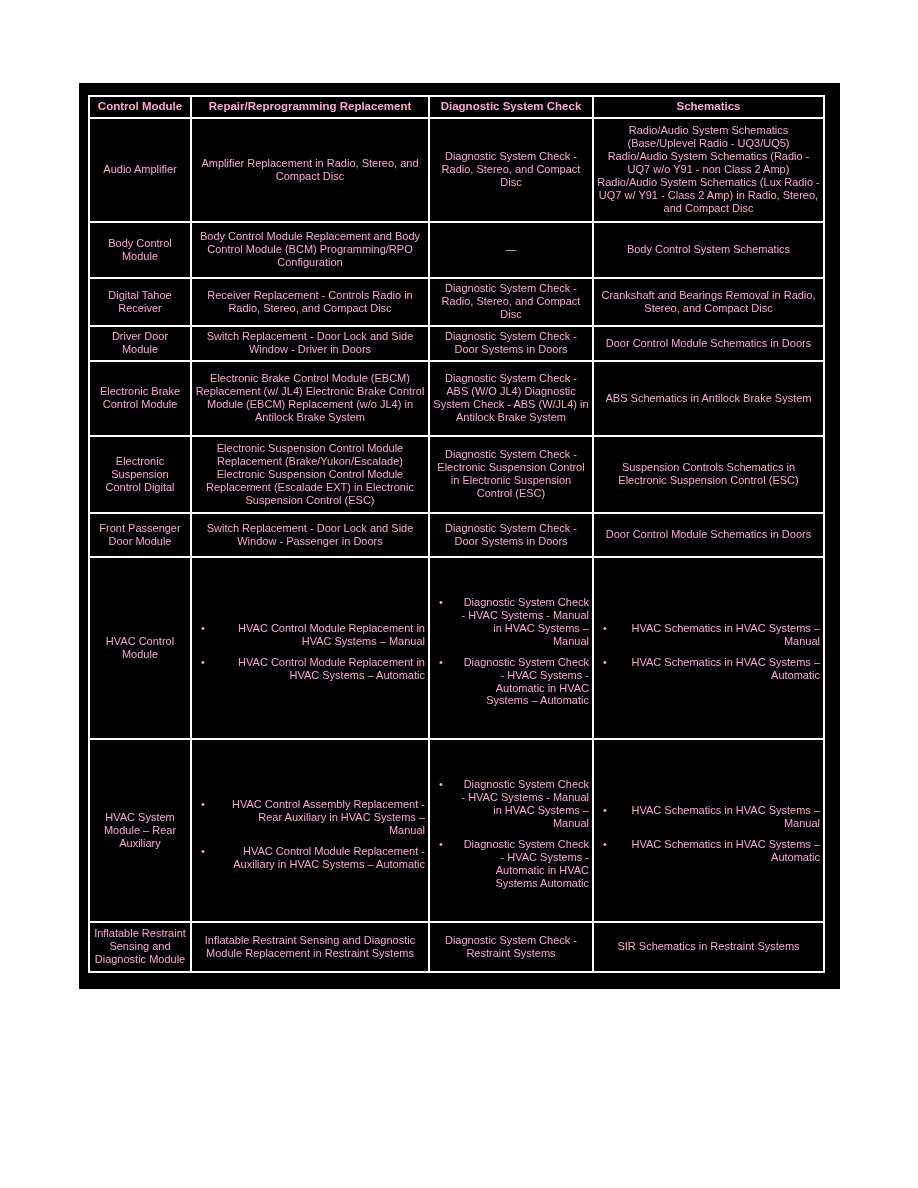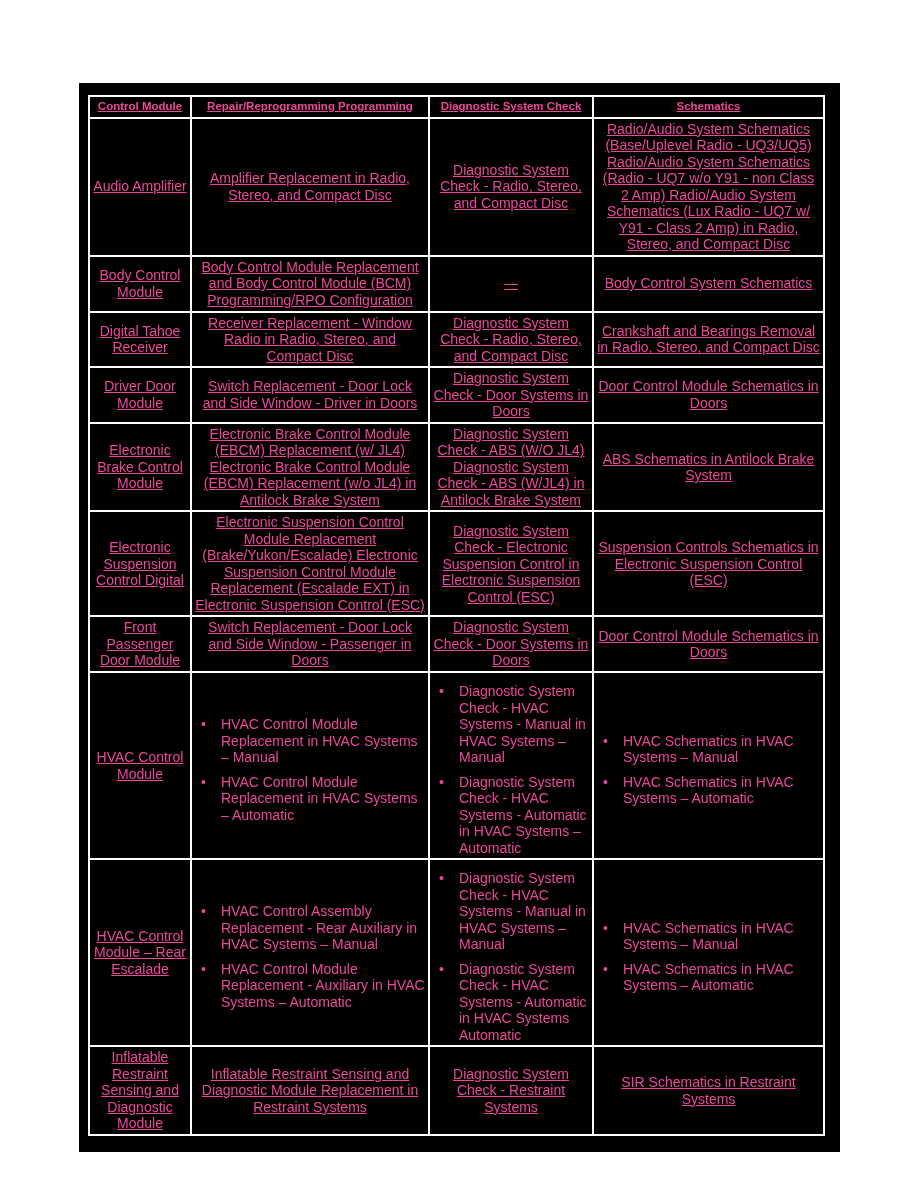--- a/index.html
+++ b/index.html
@@ -16,27 +16,26 @@
     top: 83px;
     width: 735px;
     background: #000000;
     padding: 12px 17px 16px 9px;
   }
   table.cm-table {
     border-collapse: collapse;
     table-layout: fixed;
     width: 735px;
     background: #000000;
-    color: #ec4899;
-    text-decoration: underline;
+    color: #f9a8d4;
   }
   table.cm-table th,
   table.cm-table td {
     border: 2px solid #ffffff;
-    font-size: 14px;
+    font-size: 11px;
     line-height: 1.18;
     text-align: center;
     vertical-align: middle;
     padding: 2px 3px;
     overflow: hidden;
     word-wrap: break-word;
   }
   table.cm-table th {
     font-size: 11.5px;
     font-weight: bold;
@@ -55,20 +54,21 @@
     list-style: none;
     margin: 0;
     padding: 0;
     text-align: left;
     display: inline-block;
   }
   ul.bullets li {
     position: relative;
     padding-left: 26px;
     margin: 8px 0 3px 0;
+    text-align: right;
   }
   ul.bullets li:last-child { margin-bottom: 0; }
   ul.bullets li::before {
     content: "\2022";
     position: absolute;
     left: 6px;
     top: 0;
   }
   td.bullet-cell-repair { padding-left: 40px; text-align: left; }
   td.bullet-cell-diag   { padding-left: 10px; text-align: left; }
@@ -81,42 +81,42 @@
   <table class="cm-table">
     <colgroup>
       <col style="width:102px">
       <col style="width:238px">
       <col style="width:164px">
       <col style="width:231px">
     </colgroup>
     <tbody>
         <tr style="height:20px">
       <th>Control Module</th>
-      <th>Repair/Reprogramming Programming</th>
+      <th>Repair/Reprogramming Replacement</th>
       <th>Diagnostic System Check</th>
       <th>Schematics</th>
     </tr>
 
     <tr style="height:104px">
       <td class="module-cell">Audio Amplifier</td>
       <td>Amplifier Replacement in Radio, Stereo, and Compact Disc</td>
       <td>Diagnostic System Check - Radio, Stereo, and Compact Disc</td>
       <td>Radio/Audio System Schematics (Base/Uplevel Radio - UQ3/UQ5) Radio/Audio System Schematics (Radio - UQ7 w/o Y91 - non Class 2 Amp) Radio/Audio System Schematics (Lux Radio - UQ7 w/ Y91 - Class 2 Amp) in Radio, Stereo, and Compact Disc</td>
     </tr>
 
     <tr style="height:56px">
       <td class="module-cell">Body Control Module</td>
       <td>Body Control Module Replacement and Body Control Module (BCM) Programming/RPO Configuration</td>
       <td>—</td>
       <td>Body Control System Schematics</td>
     </tr>
 
     <tr style="height:48px">
       <td class="module-cell">Digital Tahoe Receiver</td>
-      <td>Receiver Replacement - Window Radio in Radio, Stereo, and Compact Disc</td>
+      <td>Receiver Replacement - Controls Radio in Radio, Stereo, and Compact Disc</td>
       <td>Diagnostic System Check - Radio, Stereo, and Compact Disc</td>
       <td>Crankshaft and Bearings Removal in Radio, Stereo, and Compact Disc</td>
     </tr>
 
     <tr style="height:35px">
       <td class="module-cell">Driver Door Module</td>
       <td>Switch Replacement - Door Lock and Side Window - Driver in Doors</td>
       <td>Diagnostic System Check - Door Systems in Doors</td>
       <td>Door Control Module Schematics in Doors</td>
     </tr>
@@ -159,21 +159,21 @@
       </td>
       <td class="bullet-cell-schem">
         <ul class="bullets">
           <li>HVAC Schematics in HVAC Systems – Manual</li>
           <li>HVAC Schematics in HVAC Systems – Automatic</li>
         </ul>
       </td>
     </tr>
 
     <tr style="height:183px">
-      <td class="module-cell">HVAC Control Module – Rear Escalade</td>
+      <td class="module-cell">HVAC System Module – Rear Auxiliary</td>
       <td class="bullet-cell-repair">
         <ul class="bullets">
           <li>HVAC Control Assembly Replacement - Rear Auxiliary in HVAC Systems – Manual</li>
           <li>HVAC Control Module Replacement - Auxiliary in HVAC Systems – Automatic</li>
         </ul>
       </td>
       <td class="bullet-cell-diag">
         <ul class="bullets">
           <li>Diagnostic System Check - HVAC Systems - Manual in HVAC Systems – Manual</li>
           <li>Diagnostic System Check - HVAC Systems - Automatic in HVAC Systems Automatic</li>

